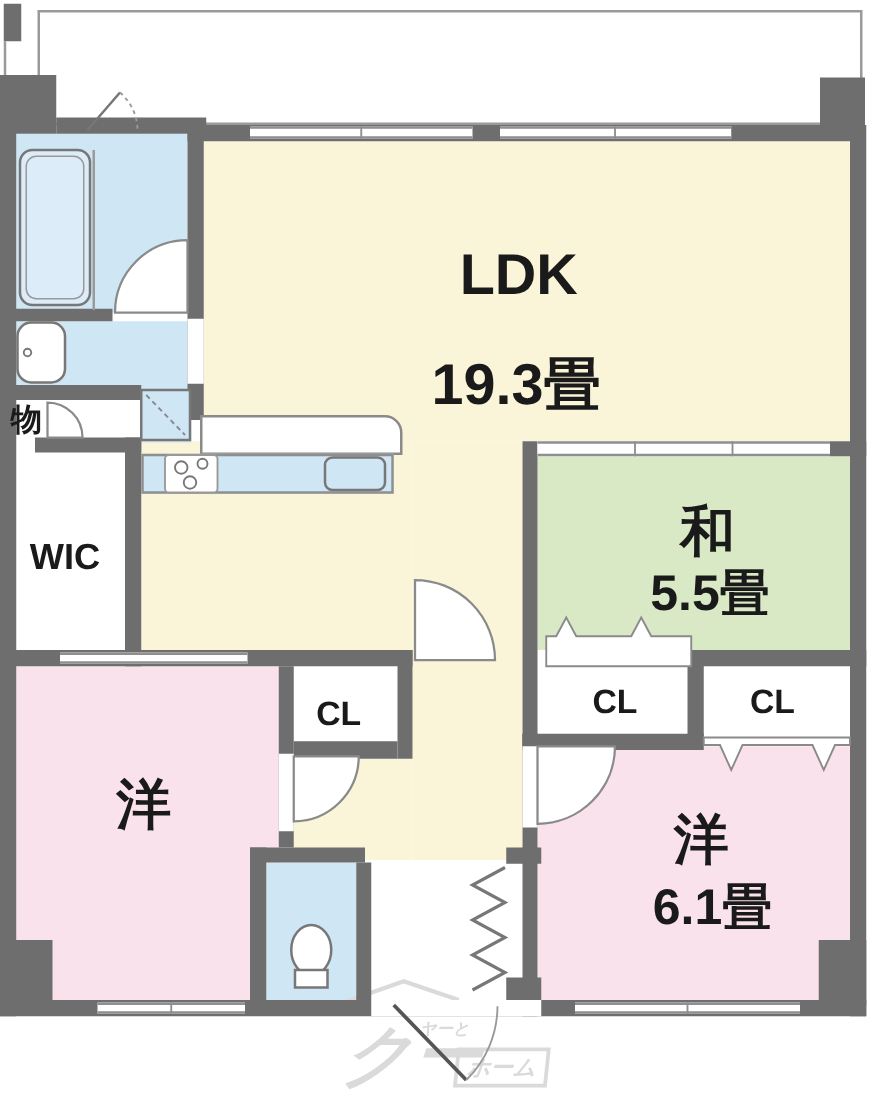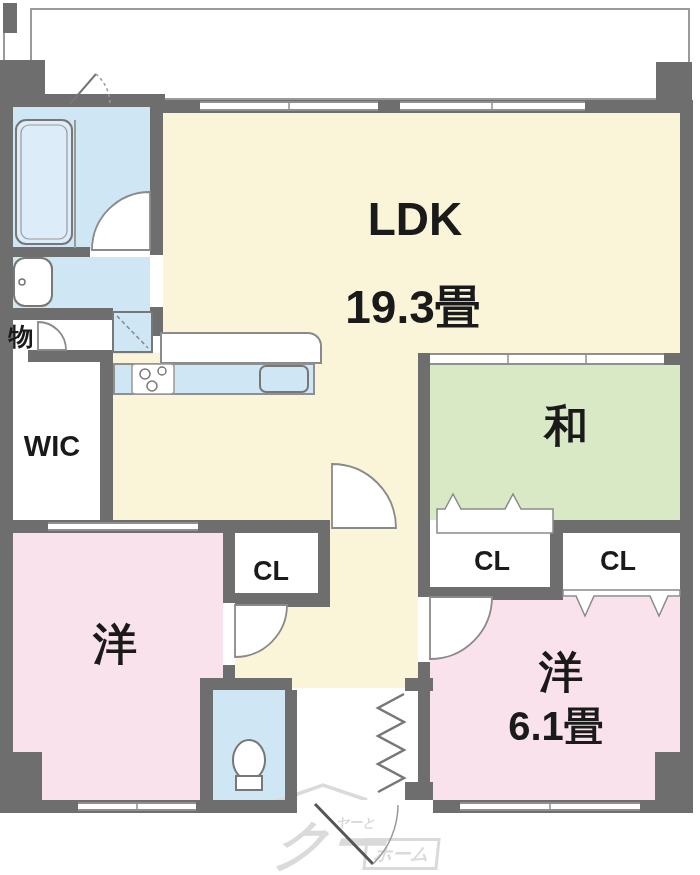--- a/index.html
+++ b/index.html
@@ -164,22 +164,23 @@
       <line x1="137" y1="802" x2="137" y2="811" stroke="#8f8f8f" stroke-width="1.5"></line>
       <line x1="550" y1="802" x2="550" y2="811" stroke="#8f8f8f" stroke-width="1.5"></line>
       <line x1="289" y1="101" x2="289" y2="111" stroke="#8f8f8f" stroke-width="1.5"></line>
       <line x1="492" y1="101" x2="492" y2="111" stroke="#8f8f8f" stroke-width="1.5"></line>
     </g>
   </svg>
 
   <div class="lbl" style="left:330px;top:196px;width:170px;font-size:46px;">LDK</div>
   <div class="lbl" style="left:318px;top:264px;width:190px;font-size:46px;margin-top:20px;">19.3畳</div>
   <div class="lbl" style="left:526px;top:404px;width:80px;font-size:44px;">和</div>
+  <div class="lbl" style="left:488px;top:455px;width:160px;font-size:40px;">5.5畳</div>
   <div class="lbl" style="left:75px;top:622px;width:80px;font-size:44px;">洋</div>
   <div class="lbl" style="left:521px;top:650px;width:80px;font-size:44px;">洋</div>
-  <div class="lbl" style="left:466px;top:706px;width:180px;font-size:40px;">6.1畳</div>
+  <div class="lbl" style="left:480px;top:706px;width:180px;font-size:40px;">6.1畳</div>
   <div class="lbl" style="left:12px;top:432px;width:80px;font-size:29px;">WIC</div>
   <div class="lbl" style="left:4px;top:324px;width:34px;font-size:25px;">物</div>
   <div class="lbl" style="left:241px;top:558px;width:60px;font-size:27px;">CL</div>
   <div class="lbl" style="left:462px;top:548px;width:60px;font-size:27px;">CL</div>
   <div class="lbl" style="left:588px;top:548px;width:60px;font-size:27px;">CL</div>
 
 </div>
 
 </body></html>

